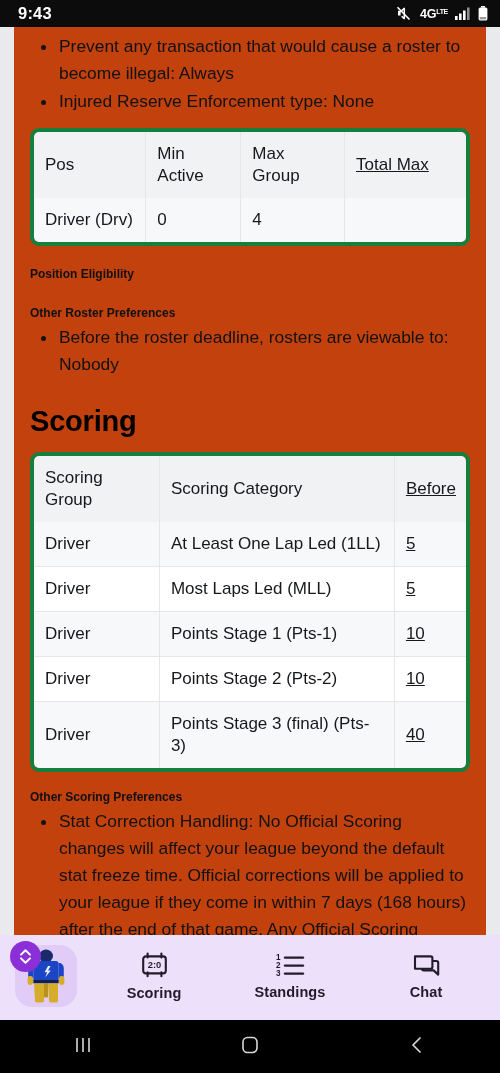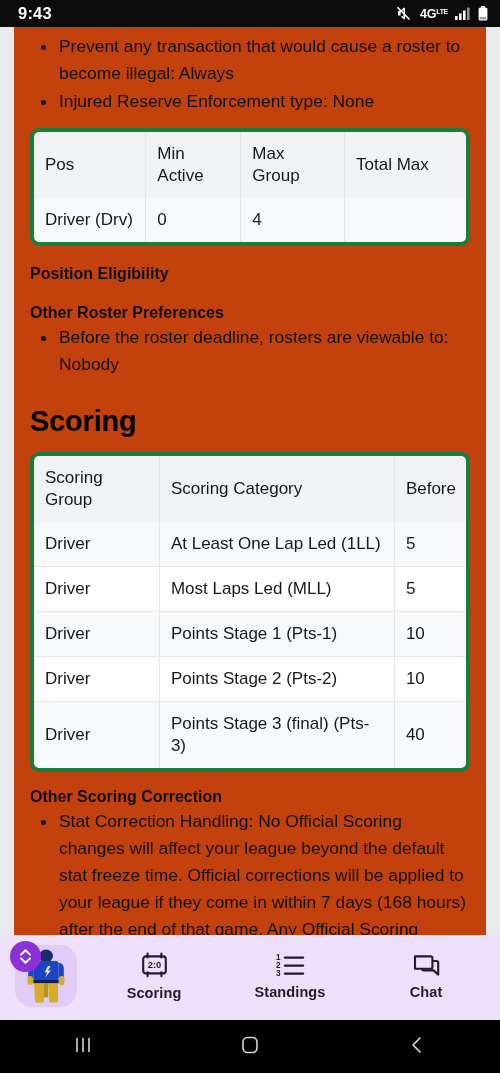--- a/index.html
+++ b/index.html
@@ -84,37 +84,37 @@
     padding: 11px 10px 11px 11px;
     font-weight: normal;
     border-bottom: 1px solid #e4e6ea;
     border-right: 1px solid #e4e6ea;
     vertical-align: middle;
     line-height: 22px;
   }
   table.t th { background: #f1f2f4; }
   table.t tr:last-child th,
   table.t tr:last-child td { border-bottom: none; }
-  table.t th:last-child, table.t td:last-child { border-right: none; }
+  table.t th:last-child, table.t td:last-child { border-right: none; text-decoration: underline; }
   table.t tbody tr:nth-child(odd) td { background: #f7f8f9; }
   table.t tbody tr:nth-child(even) td { background: #ffffff; }
 
   
   .roster col.c1 { width: 26%; }
   .roster col.c2 { width: 22%; }
   .roster col.c3 { width: 24%; }
   .roster col.c4 { width: 28%; }
 
   
   .scoring col.c1 { width: 29.5%; }
   .scoring col.c2 { width: 55.5%; }
   .scoring col.c3 { width: 15%; }
 
   .subhead {
-    font-size: 16px;
+    font-size: 12px;
     font-weight: bold;
     color: #101114;
     margin: 17px 0 0 0;
     line-height: 22px;
   }
   .subhead.tight { margin-top: 14px; }
 
   h1.section {
     font-size: 29px;
     font-weight: bold;
@@ -308,21 +308,21 @@
             <td>10</td>
           </tr>
           <tr>
             <td>Driver</td>
             <td>Points Stage 3 (final) (Pts-3)</td>
             <td>40</td>
           </tr>
         </tbody>
       </table>
 
-      <div class="subhead tight">Other Scoring Correction</div>
+      <div class="subhead tight">Other Scoring Preferences</div>
 
       <ul class="bullets para-list">
         <li>Stat Correction Handling: No Official Scoring changes will affect your league beyond the default stat freeze time. Official corrections will be applied to your league if they come in within 7 days (168 hours) after the end of that game. Any Official Scoring changes which come in after this time will not be reflected in your league stats/scores and standings.</li>
       </ul>
 
     </div>
   </div>
 
   <div class="appnav">
 

